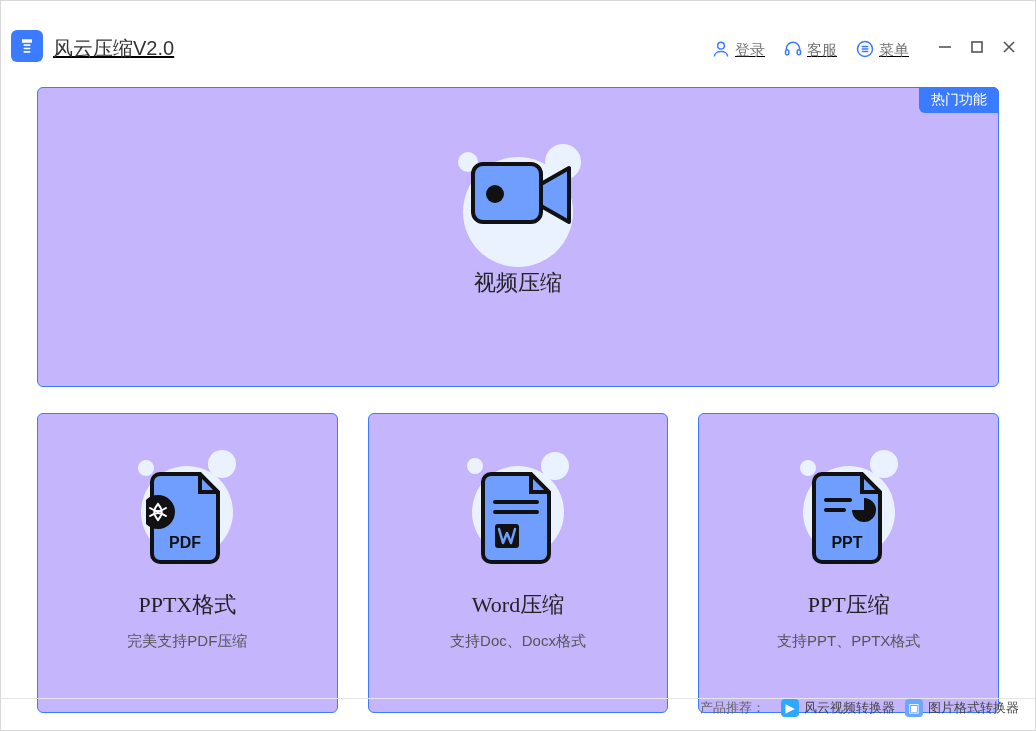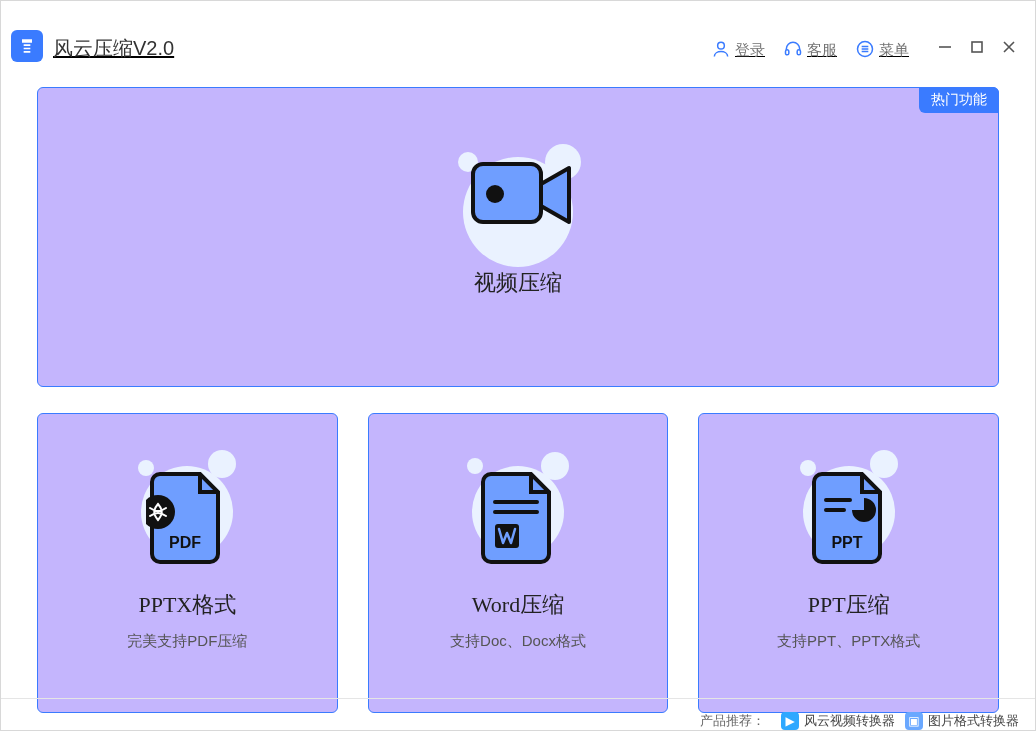--- a/index.html
+++ b/index.html
@@ -88,21 +88,21 @@
   .card-title { font-size: 22px; color: #222; margin-bottom: 12px; font-weight: 500; font-family: Liberation Serif, serif; }
   .card-sub { font-size: 15px; color: #555; }
 
   
   .footer {
     position: absolute;
     bottom: 0; left: 0; right: 0;
     height: 32px;
     border-top: 1px solid #e5e5e5;
     display: flex;
-    align-items: flex-end;
+    align-items: flex-start;
     justify-content: flex-end;
     padding: 0 16px;
     font-size: 13px;
     color: #666;
   }
   .footer .ft-label { margin-right: 6px; }
   .ft-app {
     display: flex; align-items: center;
     color: #444; margin-left: 10px; cursor: pointer;
   }

